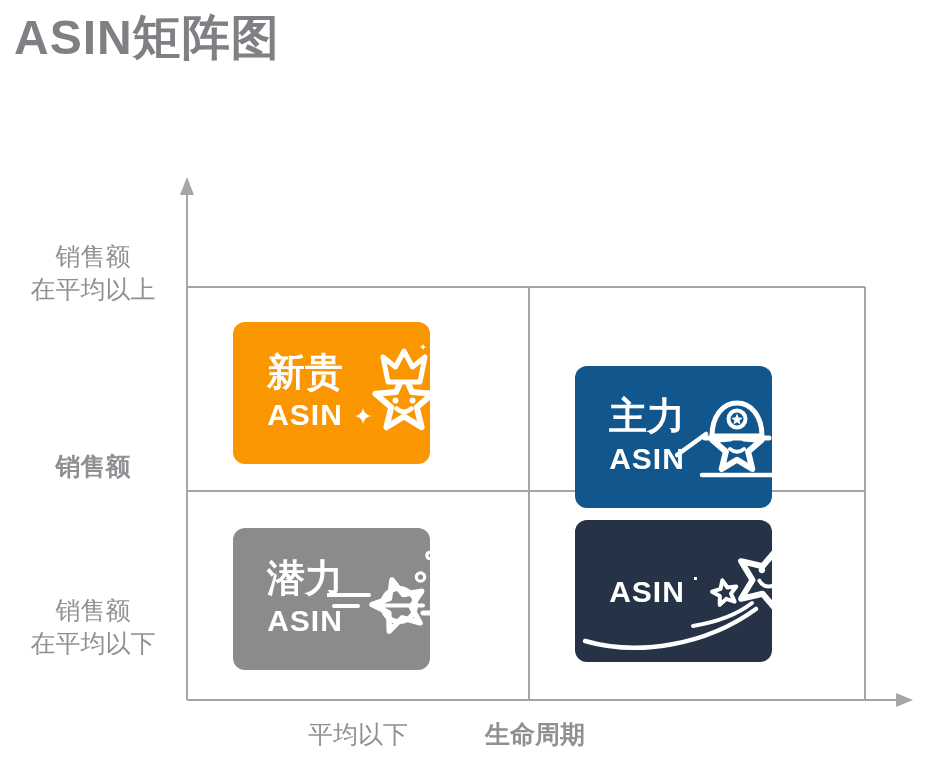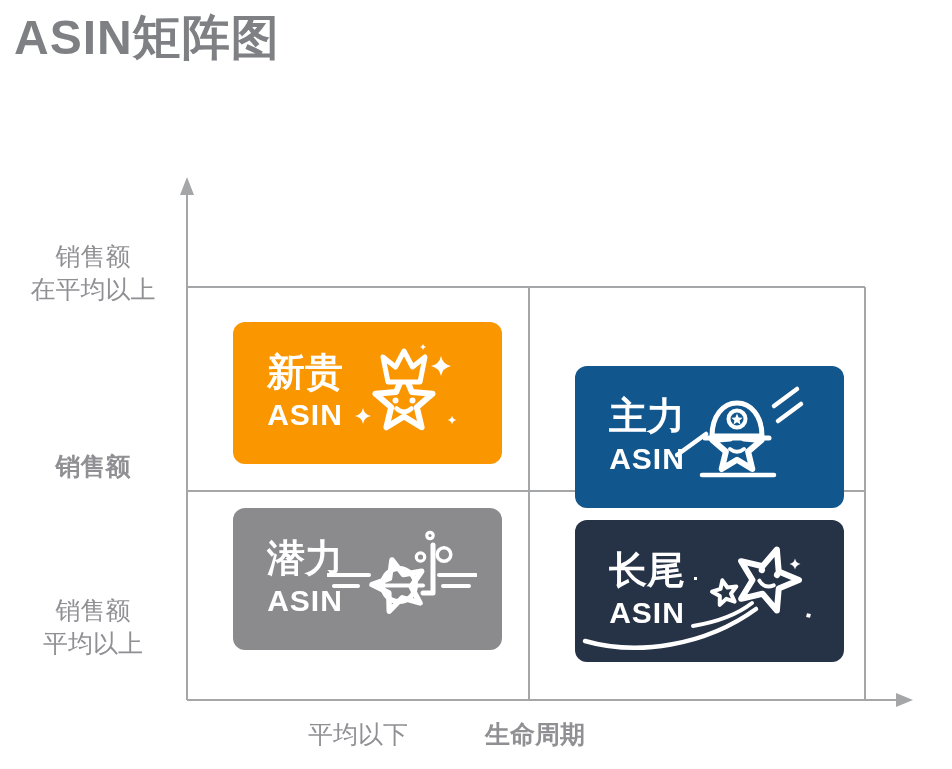--- a/index.html
+++ b/index.html
@@ -9,26 +9,26 @@
 
   .page-title {
     position:absolute; left:14px; top:6px;
     font-size:48px; font-weight:700; letter-spacing:1px;
     color:var(--c-title,#7E8084);
   }
 
   .axis-svg { position:absolute; left:0; top:0; width:952px; height:769px; z-index:0; }
 
   .badge {
-    position:absolute; width:269px; height:142px; border-radius:12px;
+    position:absolute; width:197px; height:142px; border-radius:12px;
     color:#fff; z-index:1;
   }
   .badge-newcomer   { left:233px; top:322px; background:var(--c-newcomer,#FA9600); }
   .badge-main_force { left:575px; top:322px; background:var(--c-main_force,#11568C);margin-top:44px; }
-  .badge-potential  { left:233px; top:508px; background:var(--c-potential,#8B8B8E);padding-left:48px; }
+  .badge-potential  { left:233px; top:528px; background:var(--c-potential,#8B8B8E);padding-left:48px; }
   .badge-long_tail  { left:575px; top:520px; background:var(--c-long_tail,#263246); }
 
   .badge-text {
     position:absolute; left:20px; top:50%; transform:translateY(-52%);
     width:104px; text-align:center; z-index:2;
   }
   .badge-title { font-size:38px; font-weight:700; line-height:1.18; }
   .badge-sub   { font-size:30px; font-weight:600; letter-spacing:1px; margin-top:3px;text-align:center; }
 
   .badge-icon { position:absolute; z-index:1; }
@@ -73,21 +73,21 @@
     <polygon points="896,693 896,707 913,700" fill="#A5A6A8"></polygon>
   </svg>
 
   <div class="axis-label y-label y-above">
     <div>销售额</div>
     <div>在平均以上</div>
   </div>
   <div class="axis-label y-label y-mid">销售额</div>
   <div class="axis-label y-label y-below">
     <div>销售额</div>
-    <div>平均以上</div>
+    <div>在平均以下</div>
   </div>
 
   <div class="axis-label x-label x-below">平均以下</div>
   <div class="axis-label x-label x-mid">生命周期</div>
 
   <div class="badge badge-newcomer">
     <div class="badge-text">
       <div class="badge-title">新贵</div>
       <div class="badge-sub">ASIN</div>
     </div>
@@ -142,21 +142,20 @@
       <line x1="54" y1="57.5" x2="96" y2="57.5" stroke="#fff" stroke-width="4" stroke-linecap="round"></line>
       <path d="M106,17 L106,65 L96,65" fill="none" stroke="#fff" stroke-width="5" stroke-linecap="round" stroke-linejoin="round"></path>
       <circle cx="103" cy="7.5" r="3.2" fill="none" stroke="#fff" stroke-width="3.2"></circle>
       <circle cx="93.5" cy="29" r="4.2" fill="none" stroke="#fff" stroke-width="3.2"></circle>
       <circle cx="117" cy="26.5" r="6.8" fill="none" stroke="#fff" stroke-width="3.5"></circle>
     </svg>
   </div>
 
   <div class="badge badge-long_tail">
     <div class="badge-text">
-      <div class="badge-title">长尾</div>
       <div class="badge-sub">ASIN</div>
     </div>
     <svg class="badge-icon icon-long_tail" width="247" height="142" viewBox="0 0 247 142">
       <path d="M10,121 C62,136 130,126 181,89" fill="none" stroke="#fff" stroke-width="4.5" stroke-linecap="round"></path>
       <path d="M118,106 C142,102 163,94 177,83" fill="none" stroke="#fff" stroke-width="4" stroke-linecap="round"></path>
       <g transform="rotate(18 192 60)">
         <path d="M192,28 L200.5,48.3 L222.4,50.1 L205.8,64.5 L210.8,85.9 L192,74.5 L173.2,85.9 L178.2,64.5 L161.6,50.1 L183.5,48.3 Z" fill="none" stroke="#fff" stroke-width="6" stroke-linejoin="round"></path>
         <circle cx="184" cy="52" r="3.2" fill="#fff"></circle>
         <circle cx="200" cy="52" r="3.2" fill="#fff"></circle>
         <path d="M185,63 Q192.5,69.5 200,63" fill="none" stroke="#fff" stroke-width="4" stroke-linecap="round"></path>

